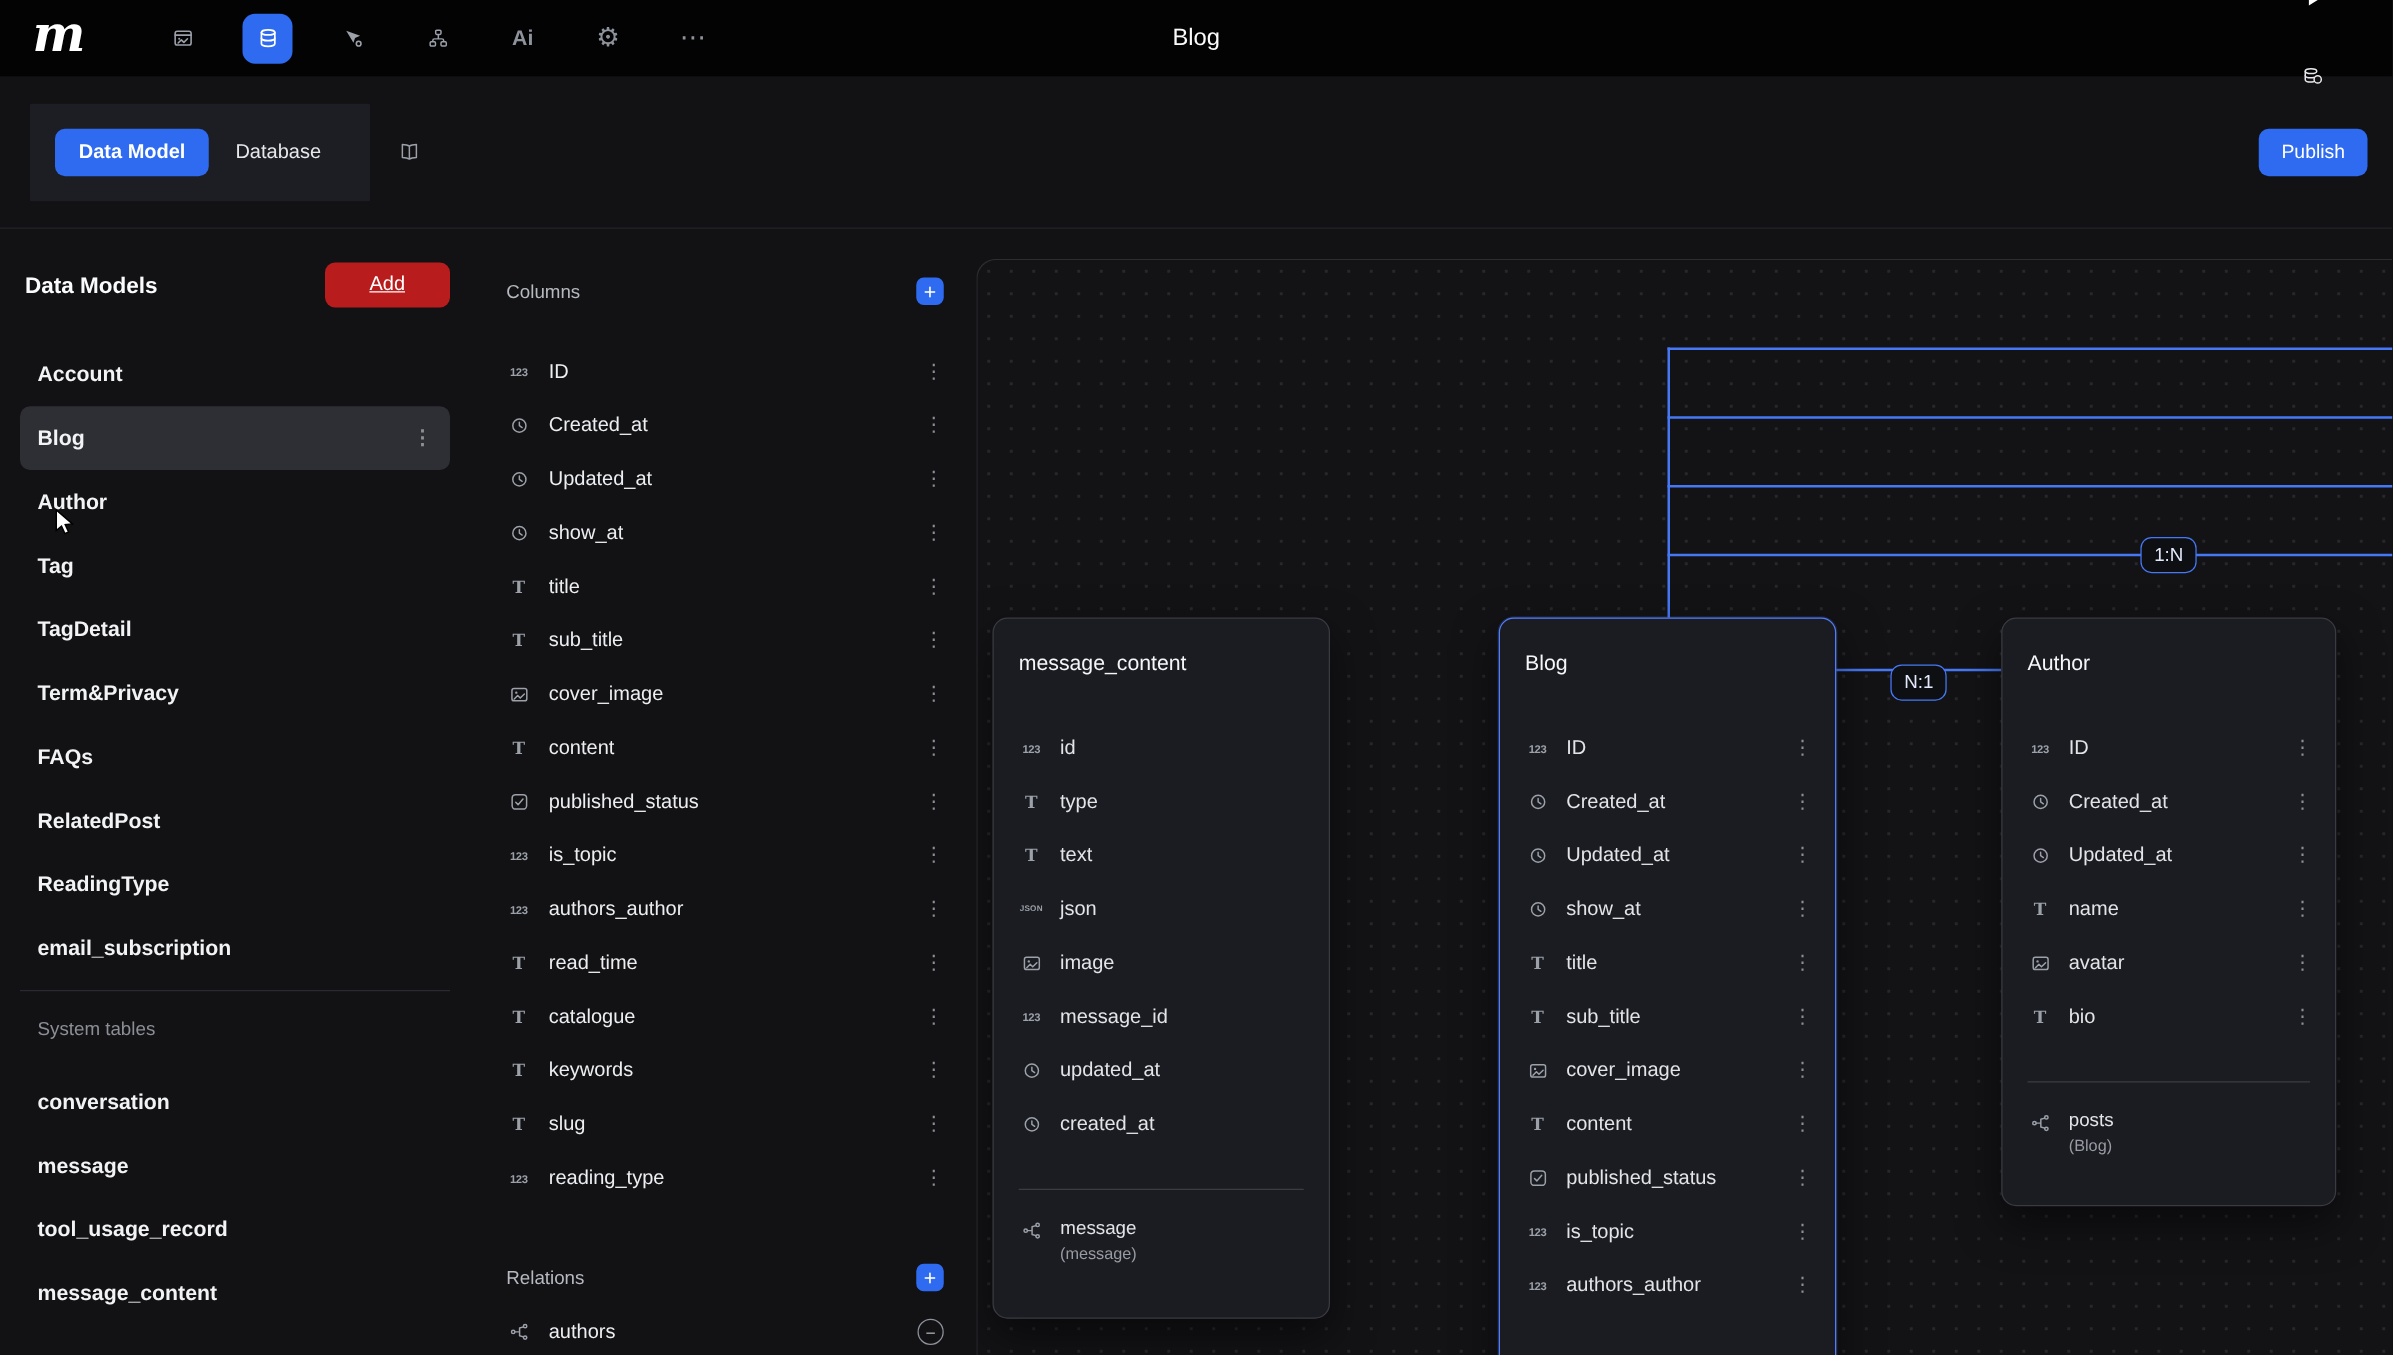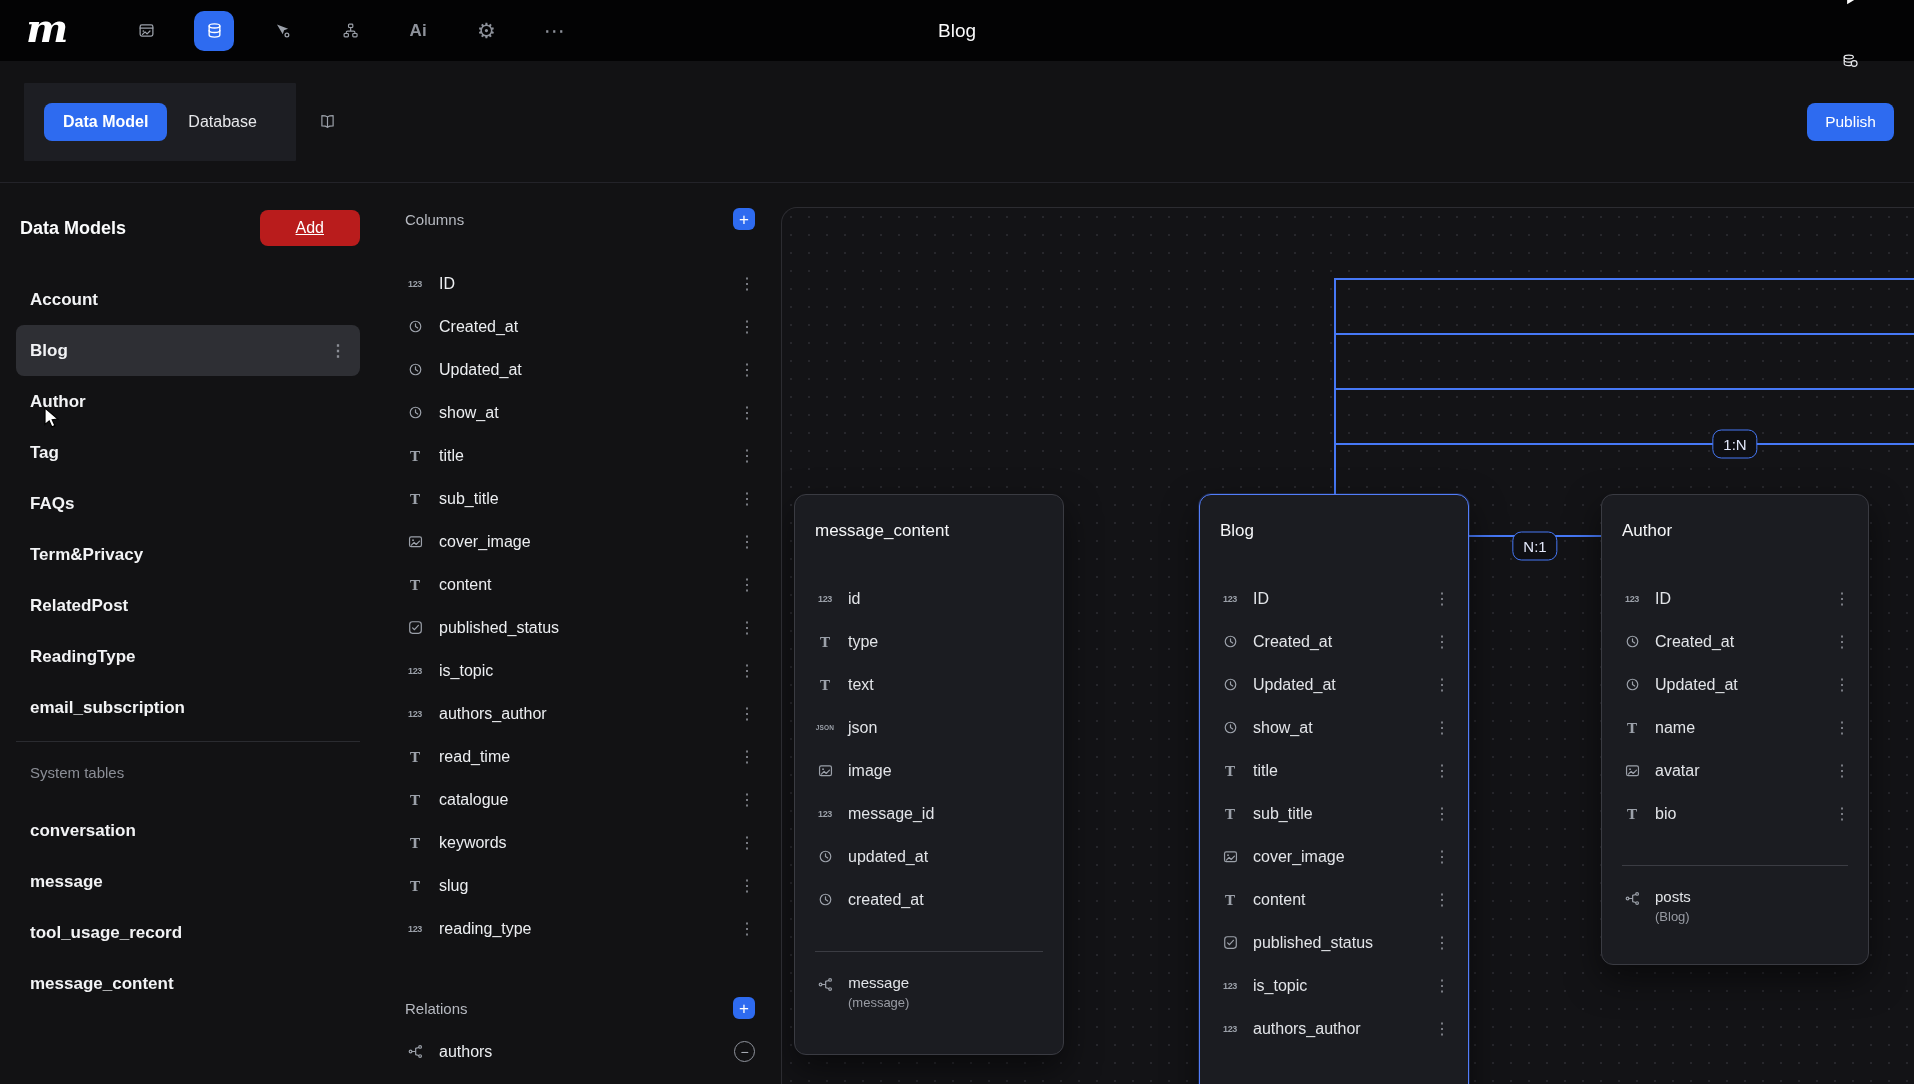--- a/index.html
+++ b/index.html
@@ -47,21 +47,21 @@
                 font-size:17px; font-weight:600; color:#f2f3f5; }
   .model-item.selected { background:#2e2f34; }
   .model-item .kebab { margin-left:auto; }
   .system-sep { margin-top:8px; border-top:1px solid #2a2b30; }
   .system-label { margin:22px 0 0 14px; font-size:15px; color:#8b8e96; }
   .system-list { margin-top:24px; }
 
   .kebab { color:#8c8f97; font-size:16px; width:16px; text-align:center; line-height:1; }
 
   
-  .columns-panel { position:absolute; left:385px; top:183px; width:396px; bottom:0; padding:0 26px 16px 20px; }
+  .columns-panel { position:absolute; left:385px; top:197px; width:396px; bottom:0; padding:0 26px 16px 20px; }
   .panel-head { margin-top:26px; height:20px; display:flex; align-items:center; justify-content:space-between; }
   .panel-heading { font-size:15px; color:#b6b9c0; }
   .plus-btn { width:22px; height:22px; background:#2e6bf0; border-radius:6px; color:#fff;
               display:flex; align-items:center; justify-content:center; font-size:17px; line-height:1; }
   .cols-list { margin-top:33px; }
   .col-row { height:43px; display:flex; align-items:center; gap:14px; }
   .col-name { font-size:16px; color:#eceef1; }
   .col-row .kebab, .field-row .kebab { margin-left:auto; }
   .rels-head { margin-top:48px; }
   .rels-list { margin-top:12px; }
@@ -229,24 +229,27 @@
           <span>Blog</span>
           <span class="kebab">⋮</span>
         </div>
         <div class="model-item">
           <span>Author</span>
         </div>
         <div class="model-item">
           <span>Tag</span>
         </div>
         <div class="model-item">
+          <span>TagDetail</span>
+        </div>
+        <div class="model-item">
+          <span>Term&amp;Privacy</span>
+        </div>
+        <div class="model-item">
           <span>FAQs</span>
-        </div>
-        <div class="model-item">
-          <span>Term&amp;Privacy</span>
         </div>
         <div class="model-item">
           <span>RelatedPost</span>
         </div>
         <div class="model-item">
           <span>ReadingType</span>
         </div>
         <div class="model-item">
           <span>email_subscription</span>
         </div>

